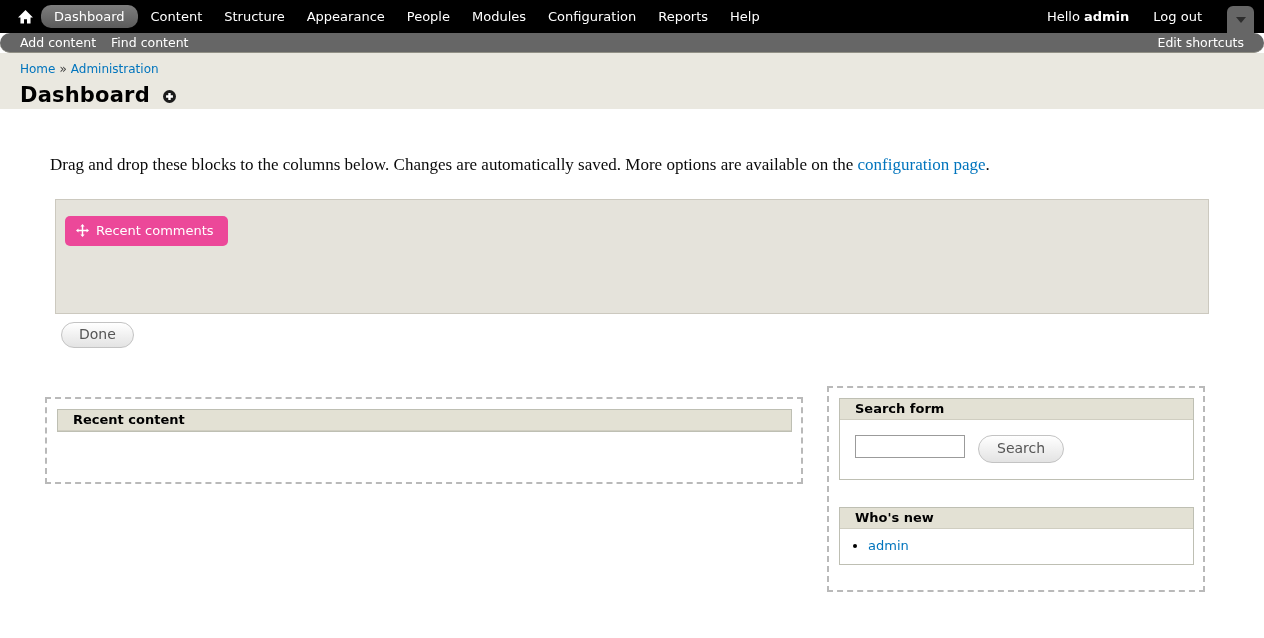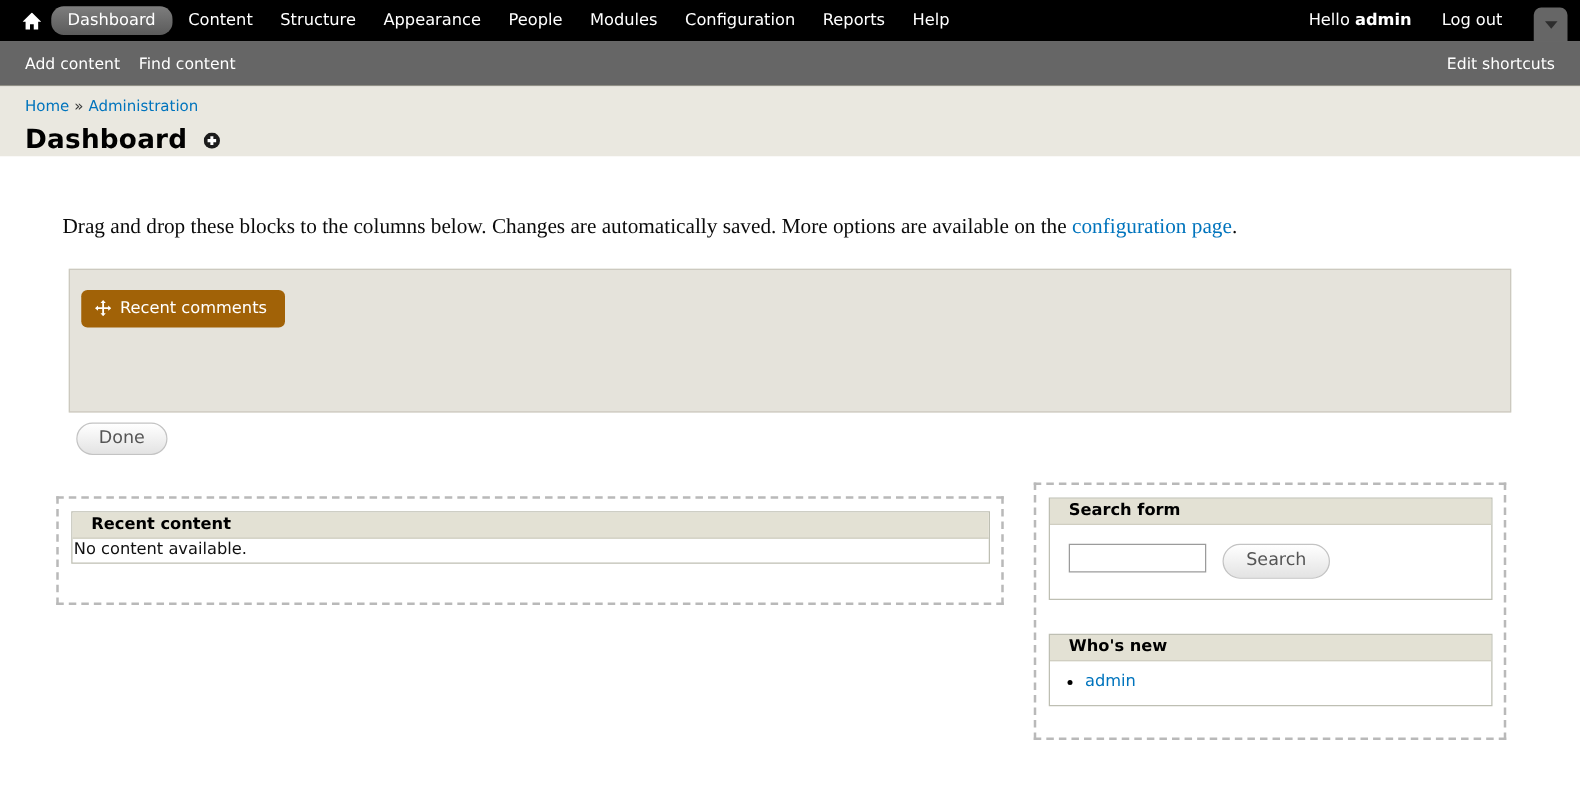--- a/index.html
+++ b/index.html
@@ -62,26 +62,27 @@
   }
   .caret-down {
     width: 0; height: 0;
     border-left: 5px solid transparent;
     border-right: 5px solid transparent;
     border-top: 6px solid #2d2d2d;
   }
 
   
   #shortcut-bar {
-    height: 36px;
+    height: 20px;
     background: #666;
     display: flex;
     align-items: center;
     padding: 0 20px;
     border-bottom: 1px solid #919086;
+    border-radius: 16px;
   }
   #shortcut-bar a { color: #fff; font-size: 12.5px; margin-right: 15px; }
   #shortcut-bar .sb-right { margin-left: auto; margin-right: 0; color: #fff; font-size: 12.5px; cursor: pointer; }
 
   
   #page-header {
     height: 56px;
     background: #eae8e0;
     padding: 9px 0 0 20px;
   }
@@ -104,21 +105,21 @@
     margin: 24px 55px 0 55px;
     height: 115px;
     background: #e5e3db;
     border: 1px solid #ccc9bf;
     padding: 16px 9px;
     display: flex;
     align-items: flex-start;
     gap: 7px;
   }
   .drag-block {
-    background: #a16207;
+    background: #ec4899;
     color: #fff;
     border: none;
     border-radius: 5px;
     padding: 7px 14px 8px 11px;
     font-size: 13px;
     font-family: inherit;
     display: inline-flex;
     align-items: center;
     gap: 7px;
     cursor: move;
@@ -245,21 +246,20 @@
     <span>Recent comments</span>
   </button>
 </div>
 
 <button id="done-button" class="pill-button">Done</button>
 
 
 <div id="region-left" class="region">
   <div class="block">
     <div class="block-header">Recent content</div>
-    <div class="block-empty-row">No content available.</div>
   </div>
 </div>
 
 
 <div id="region-right" class="region">
   <div class="block">
     <div class="block-header">Search form</div>
     <div class="search-body">
       <input id="search-input" type="text" value="" style="">
       <button id="search-button" class="pill-button">Search</button>

